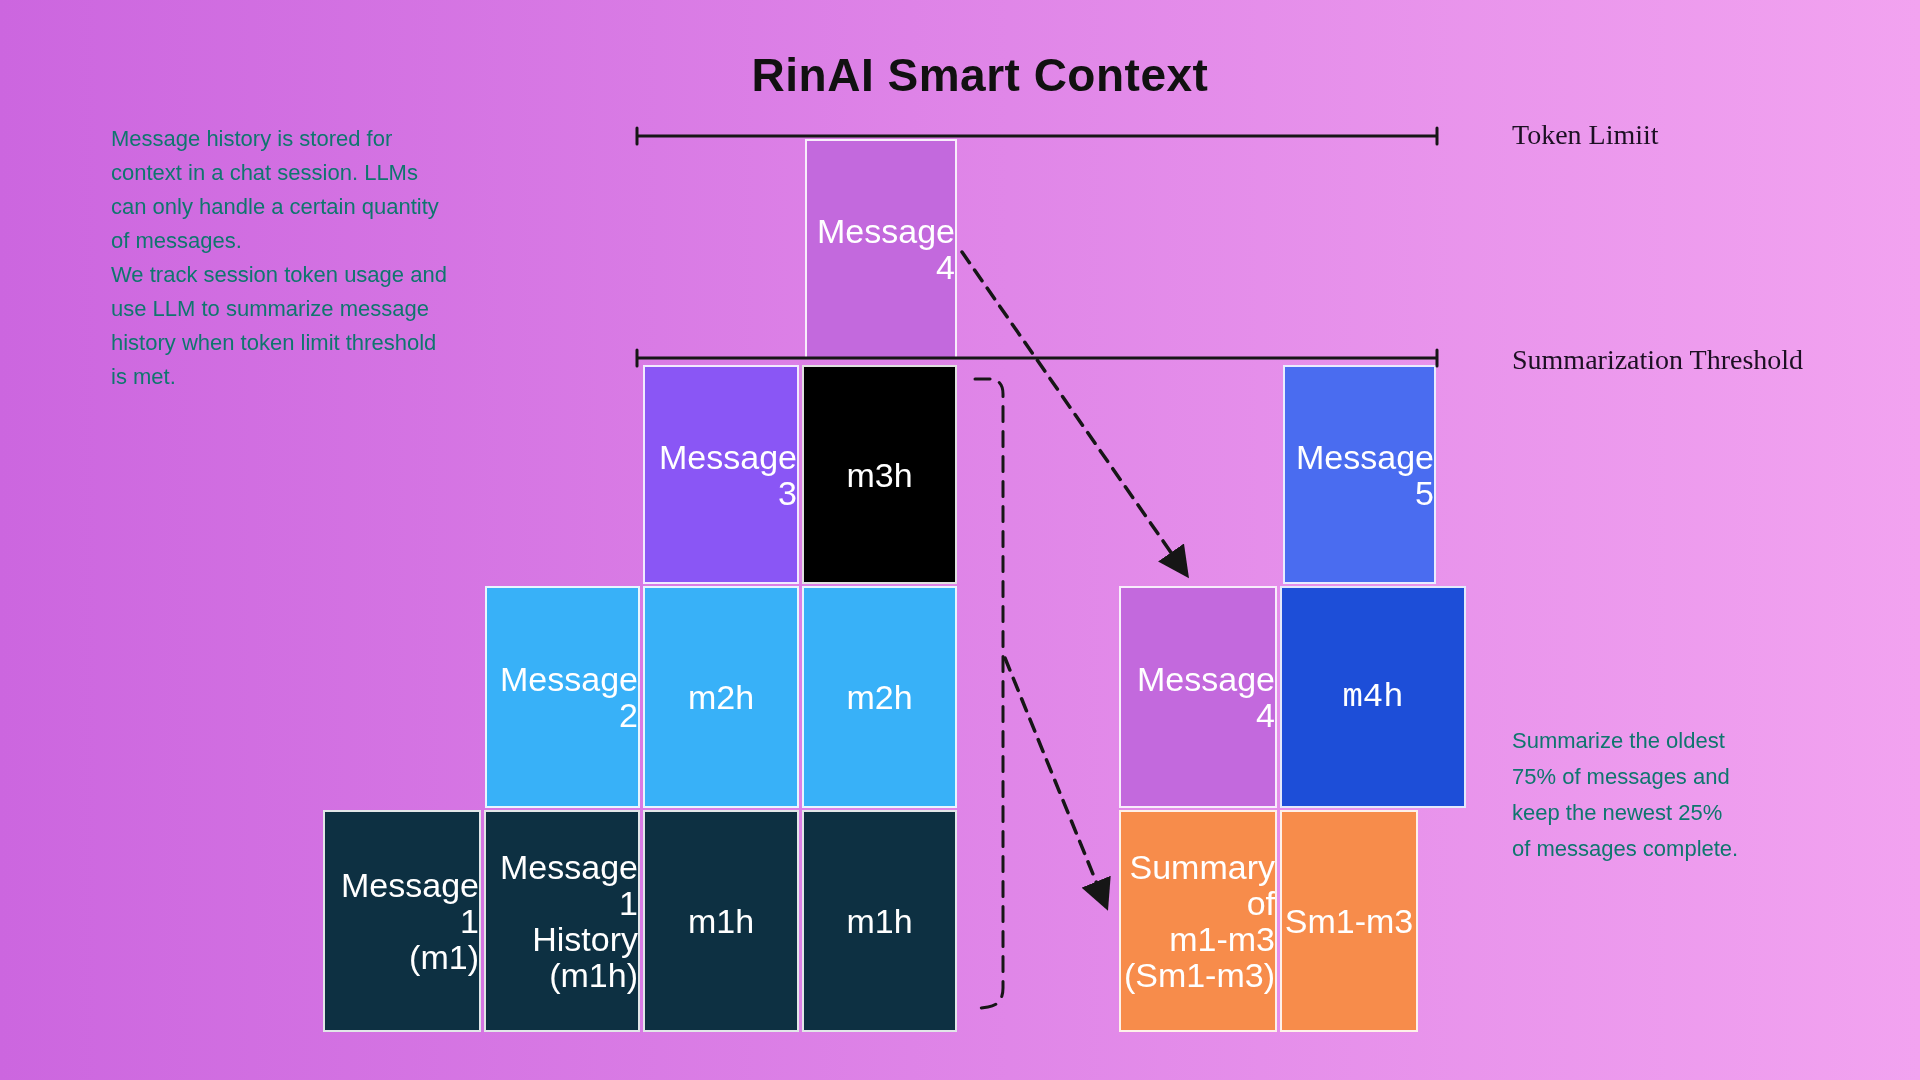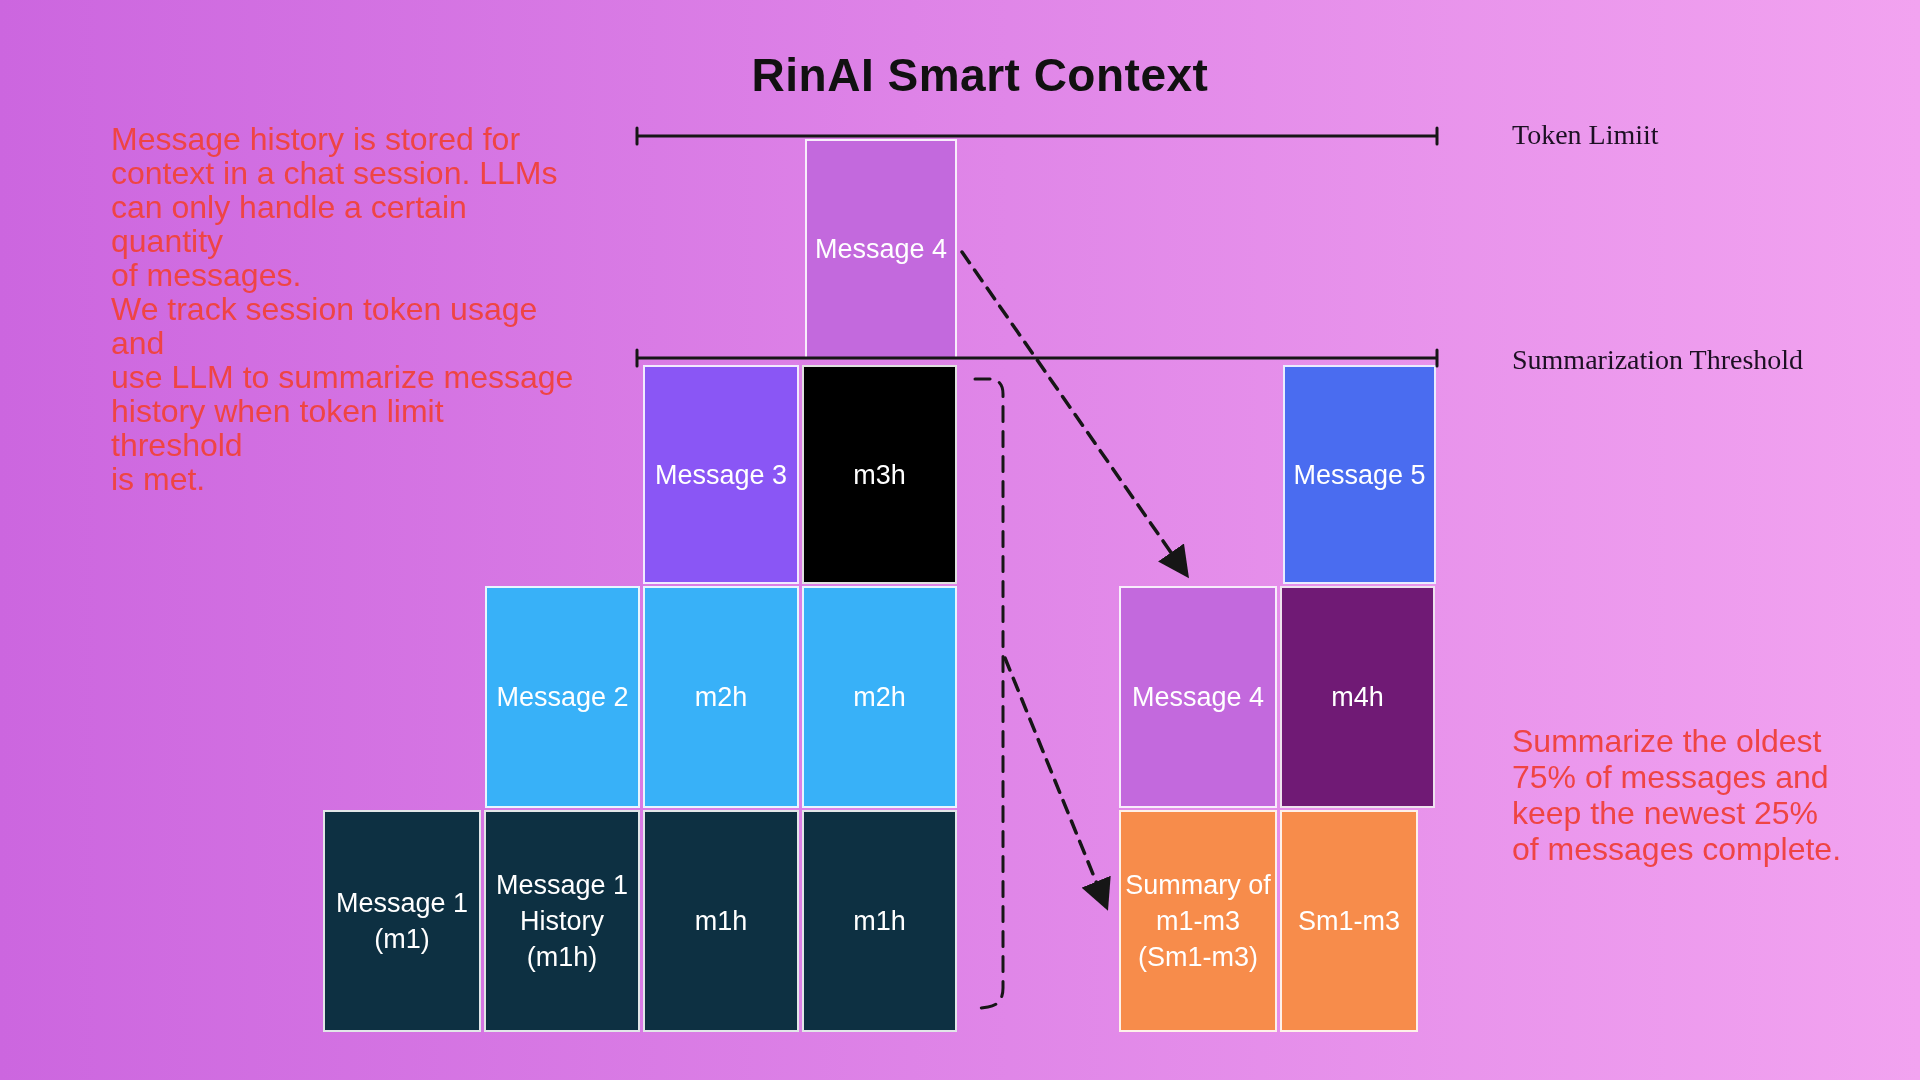--- a/index.html
+++ b/index.html
@@ -22,24 +22,24 @@
     top: 48px;
     text-align: center;
     font-size: 46px;
     font-weight: 800;
     letter-spacing: 0.5px;
     color: #111;
     margin-left: 40px;
   }
 
   .note {
-    font-size: 32px;
+    font-size: 22px;
     line-height: 34px;
     white-space: pre-line;
-    color: #ef4444;
+    color: #0f766e;
   }
   .left-note  { left: 111px; top: 122px; width: 470px; }
   .right-note { left: 1512px; top: 723px; width: 390px; line-height: 36px; }
 
   .side-label {
     font-size: 28px;
     color: #1c1023;
     white-space: nowrap;
     font-family: Liberation Serif, serif;
   }
@@ -48,23 +48,23 @@
 
   #box-layer { left: 0; top: 0; width: 1920px; height: 1080px; }
 
   .diagram-box {
     position: absolute;
     box-sizing: border-box;
     border: 2px solid rgba(255,255,255,0.88);
     display: flex;
     align-items: center;
     justify-content: center;
-    text-align: center;
+    text-align: right;
     color: var(--box-text, #ffffff);
-    font-size: 27px;
+    font-size: 34px;
     line-height: 36px;
     white-space: pre-line;
   }
 
   #overlay {
     left: 0; top: 0;
     width: 1920px; height: 1080px;
     pointer-events: none;
   }
   #overlay .ink {
@@ -100,21 +100,21 @@
 
 <div id="box-layer" class="abs">
     <div class="diagram-box" style="left: 805px; top: 139px; width: 152px; height: 220px; background: rgb(195, 105, 221);">Message 4</div>
     <div class="diagram-box" style="left: 643px; top: 365px; width: 156px; height: 219px; background: rgb(138, 86, 245);">Message 3</div>
     <div class="diagram-box" style="left: 802px; top: 365px; width: 155px; height: 219px; background: #000000;">m3h</div>
     <div class="diagram-box" style="left: 1283px; top: 365px; width: 153px; height: 219px; background: rgb(74, 108, 240);">Message 5</div>
     <div class="diagram-box" style="left: 485px; top: 586px; width: 155px; height: 222px; background: rgb(56, 177, 248);">Message 2</div>
     <div class="diagram-box" style="left: 643px; top: 586px; width: 156px; height: 222px; background: rgb(56, 177, 248);">m2h</div>
     <div class="diagram-box" style="left: 802px; top: 586px; width: 155px; height: 222px; background: rgb(56, 177, 248);">m2h</div>
     <div class="diagram-box" style="left: 1119px; top: 586px; width: 158px; height: 222px; background: rgb(195, 105, 221);">Message 4</div>
-    <div class="diagram-box" style="left: 1280px; top: 586px; width: 155px; height: 222px; background: #701a75;">m4h</div>
+    <div class="diagram-box" style="left: 1280px; top: 586px; width: 186px; height: 222px; background: #1d4ed8; font-family: Liberation Mono, monospace;">m4h</div>
     <div class="diagram-box" style="left: 323px; top: 810px; width: 158px; height: 222px; background: rgb(13, 48, 66);">Message 1
 (m1)</div>
     <div class="diagram-box" style="left: 484px; top: 810px; width: 156px; height: 222px; background: rgb(13, 48, 66);">Message 1
 History
 (m1h)</div>
     <div class="diagram-box" style="left: 643px; top: 810px; width: 156px; height: 222px; background: rgb(13, 48, 66);">m1h</div>
     <div class="diagram-box" style="left: 802px; top: 810px; width: 155px; height: 222px; background: rgb(13, 48, 66);">m1h</div>
     <div class="diagram-box" style="left: 1119px; top: 810px; width: 158px; height: 222px; background: rgb(247, 140, 75);">Summary of
 m1-m3
 (Sm1-m3)</div>

